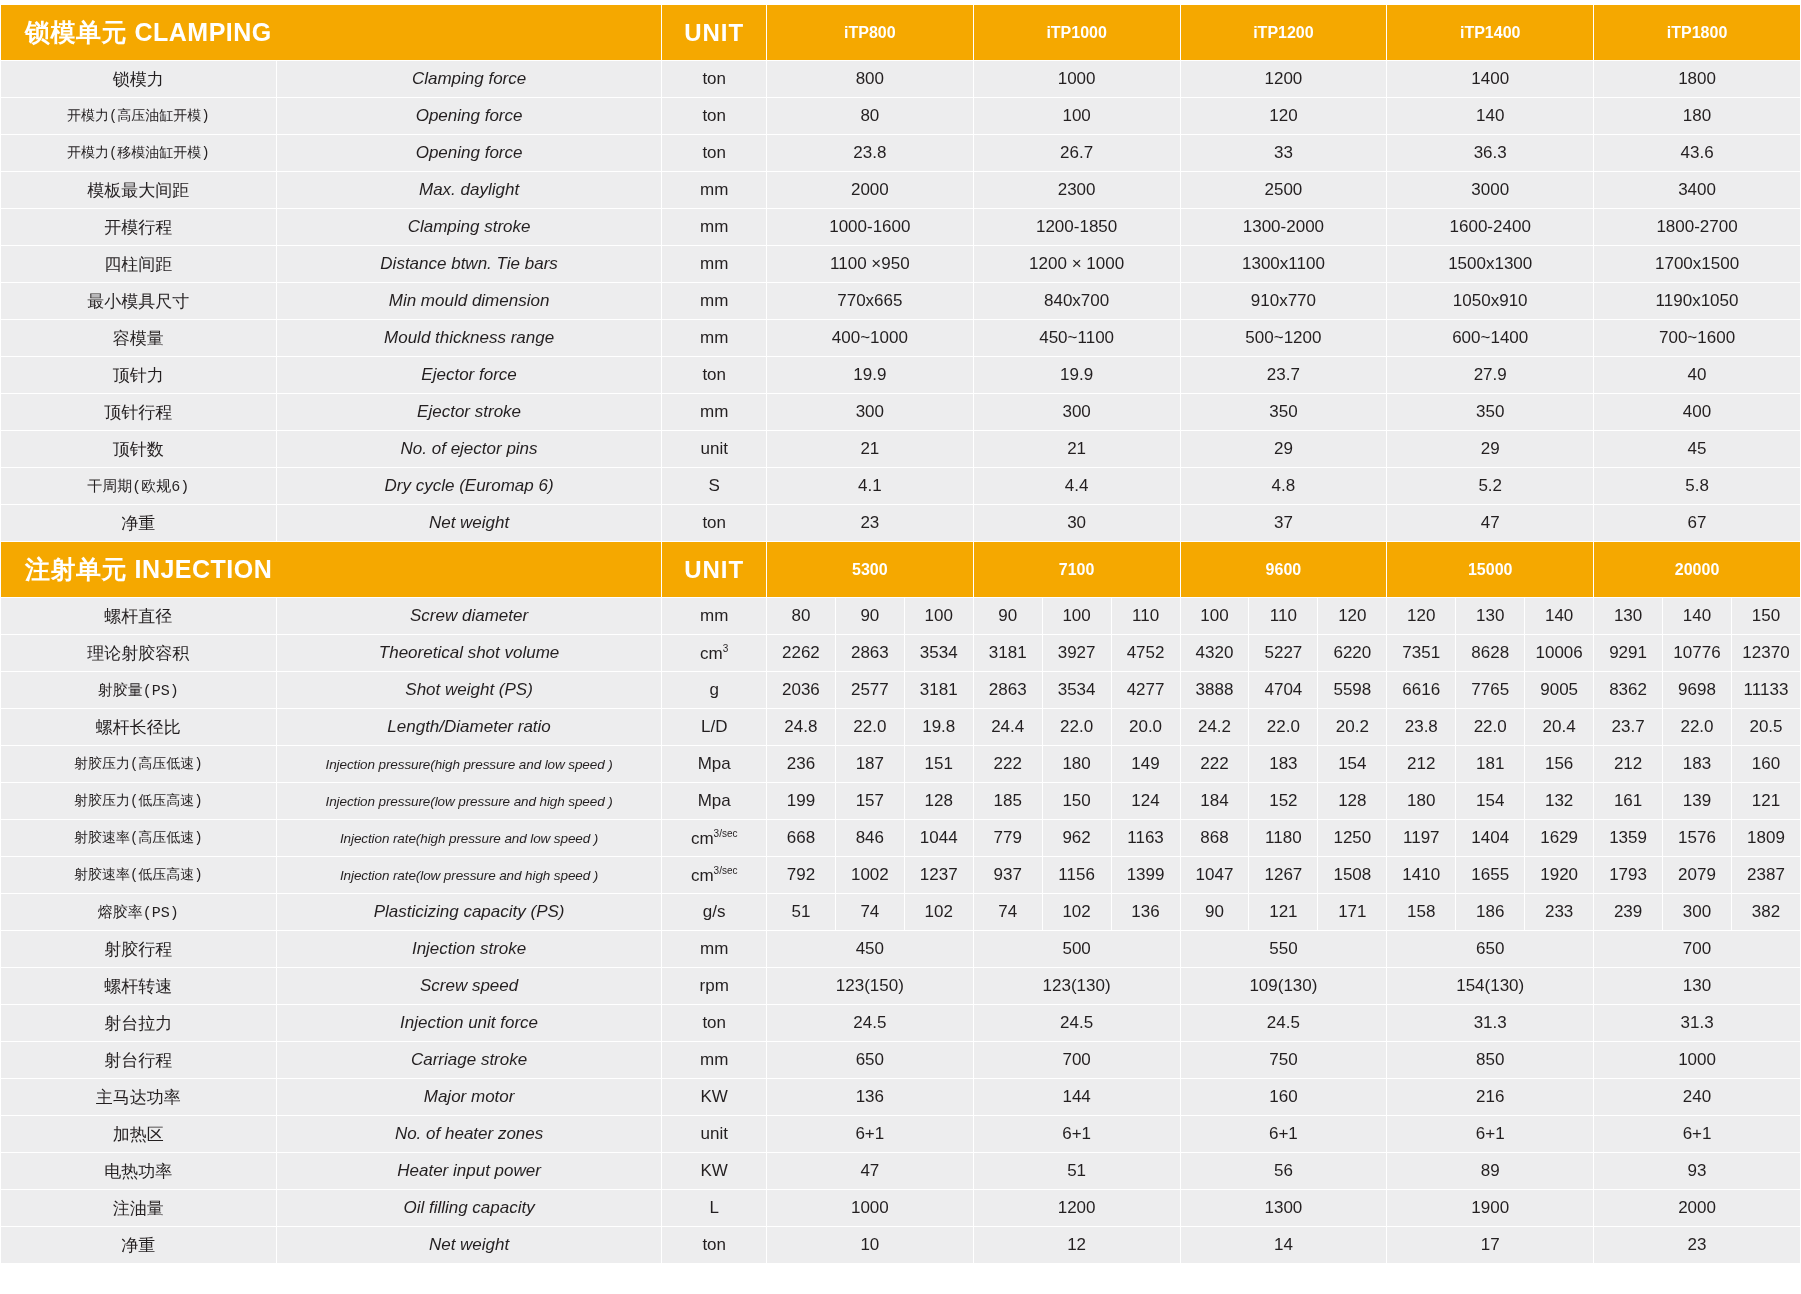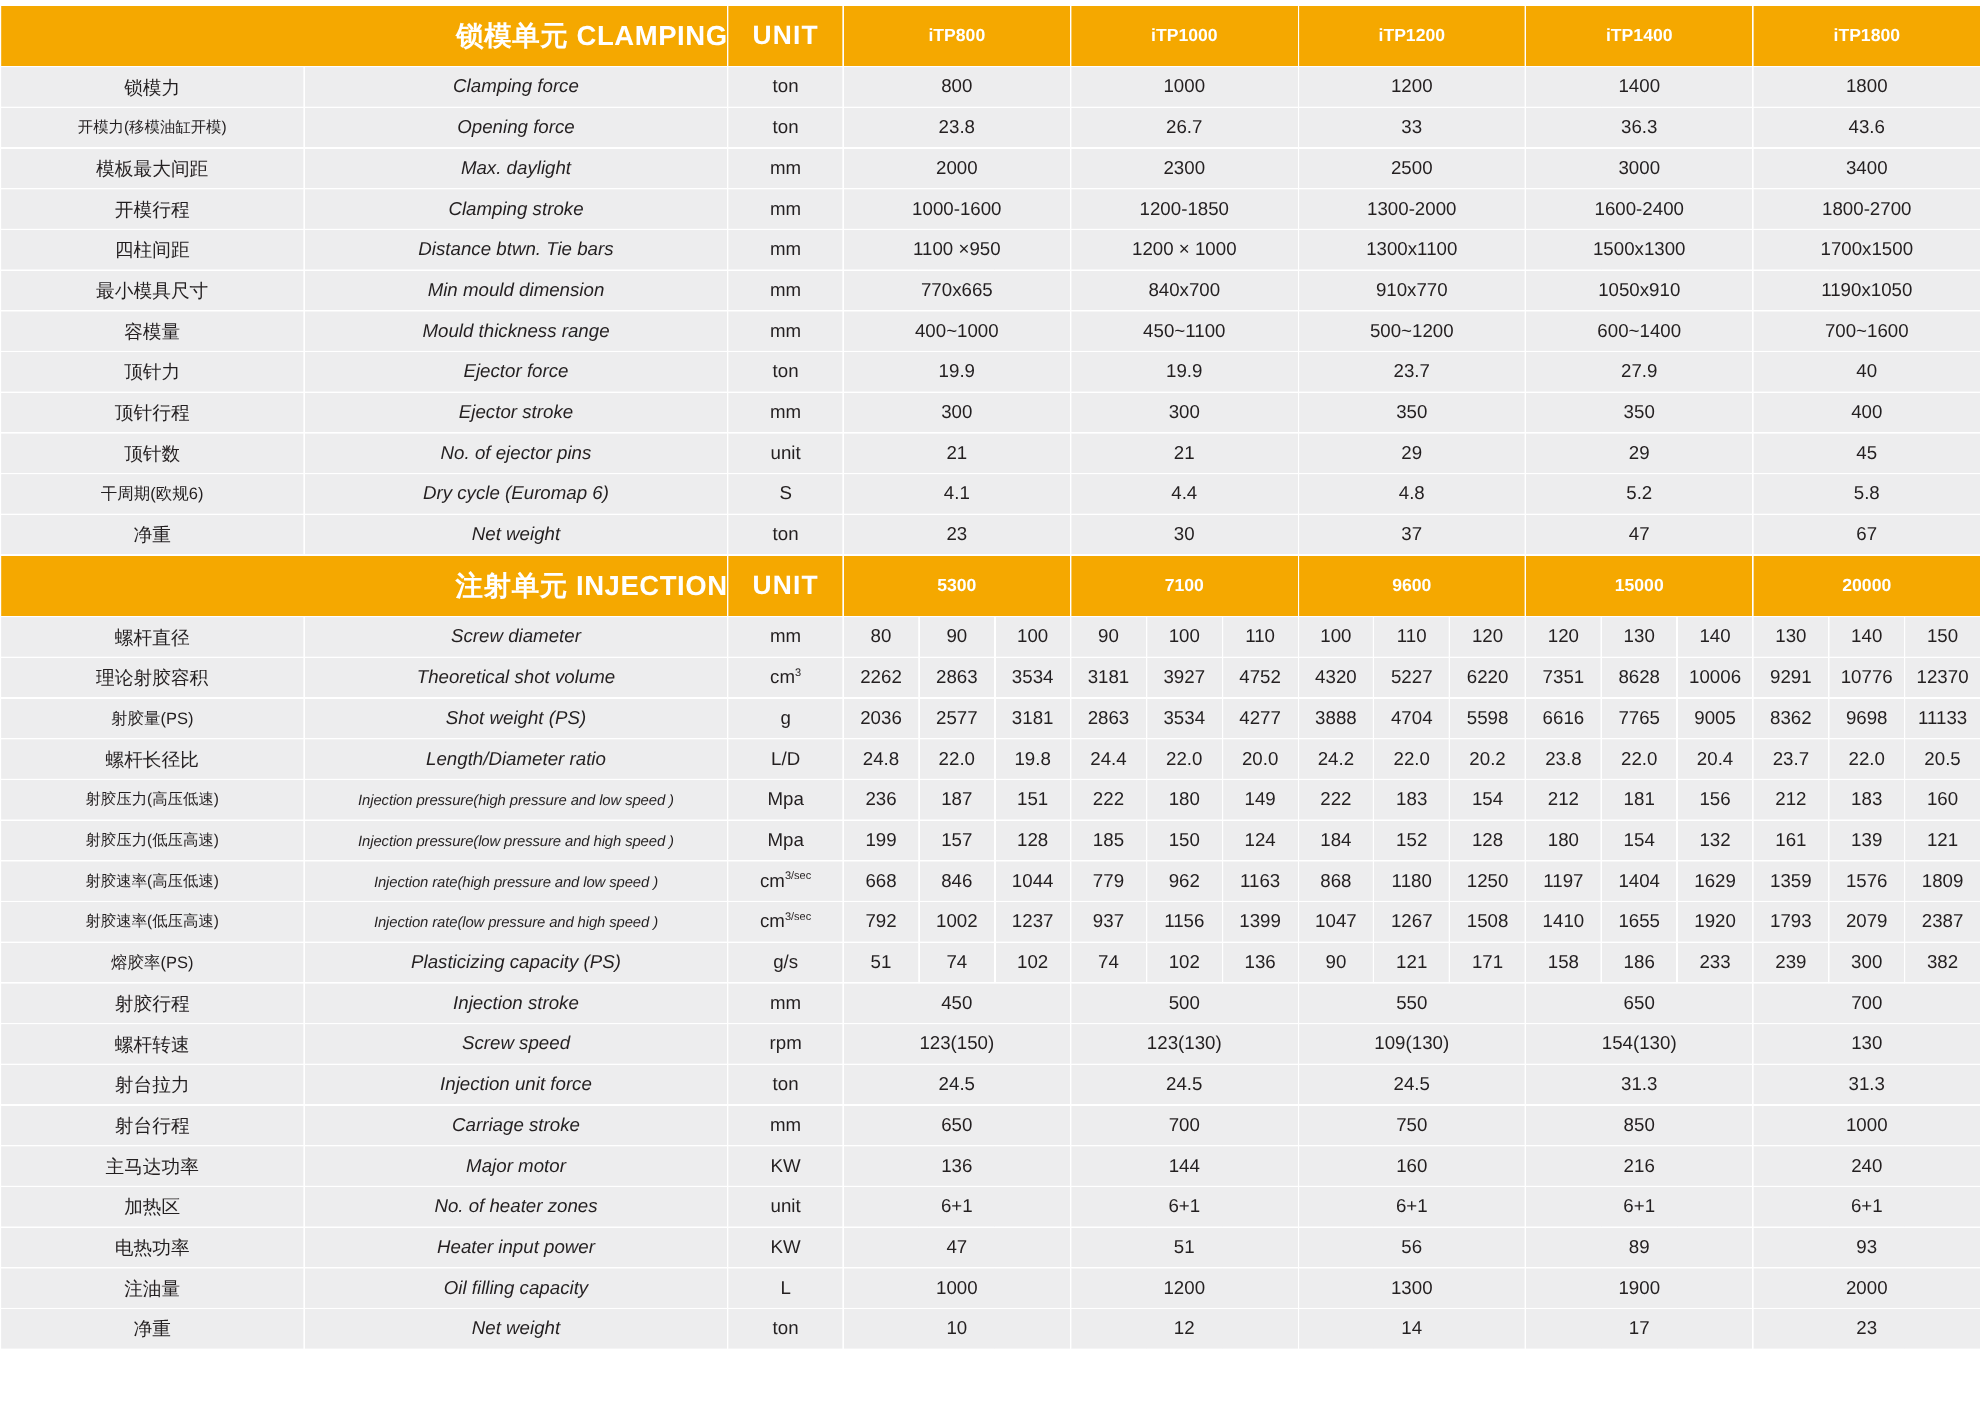--- a/index.html
+++ b/index.html
@@ -35,38 +35,39 @@
   }
   
   tr.band td {
     background: #f5a800;
     color: #ffffff;
     font-weight: bold;
     height: 56px;
     border-color: #ffffff;
   }
   tr.band td.title {
-    text-align: right;
+    text-align: left;
     padding-left: 24px;
     font-size: 25px;
     letter-spacing: 0.5px;
   }
   tr.band td.unit {
     font-size: 24px;
     letter-spacing: 1px;
   }
   tr.band td.model {
     font-size: 16px;
   }
   
   td.cn {
     background: #e3e3e4;
     font-size: 17px;
     color: #231f20;
     width: 248px;
+    font-family: Liberation Mono, monospace;
   }
   td.cn.small { font-size: 15px; }
   td.cn.xsmall { font-size: 14px; }
   
   td.en {
     background: #ededee;
     text-align: left;
     padding-left: 14px;
     font-size: 17px;
     width: 347px;
@@ -116,20 +117,30 @@
         </tr>
         <tr>
           <td class="cn">锁模力</td>
           <td class="en">Clamping force</td>
           <td class="unitc">ton</td>
           <td class="val" colspan="3">800</td>
           <td class="val" colspan="3">1000</td>
           <td class="val" colspan="3">1200</td>
           <td class="val" colspan="3">1400</td>
           <td class="val" colspan="3">1800</td>
+        </tr>
+        <tr>
+          <td class="cn xsmall">开模力(高压油缸开模)</td>
+          <td class="en">Opening force</td>
+          <td class="unitc">ton</td>
+          <td class="val" colspan="3">80</td>
+          <td class="val" colspan="3">100</td>
+          <td class="val" colspan="3">120</td>
+          <td class="val" colspan="3">140</td>
+          <td class="val" colspan="3">180</td>
         </tr>
         <tr>
           <td class="cn xsmall">开模力(移模油缸开模)</td>
           <td class="en">Opening force</td>
           <td class="unitc">ton</td>
           <td class="val" colspan="3">23.8</td>
           <td class="val" colspan="3">26.7</td>
           <td class="val" colspan="3">33</td>
           <td class="val" colspan="3">36.3</td>
           <td class="val" colspan="3">43.6</td>

